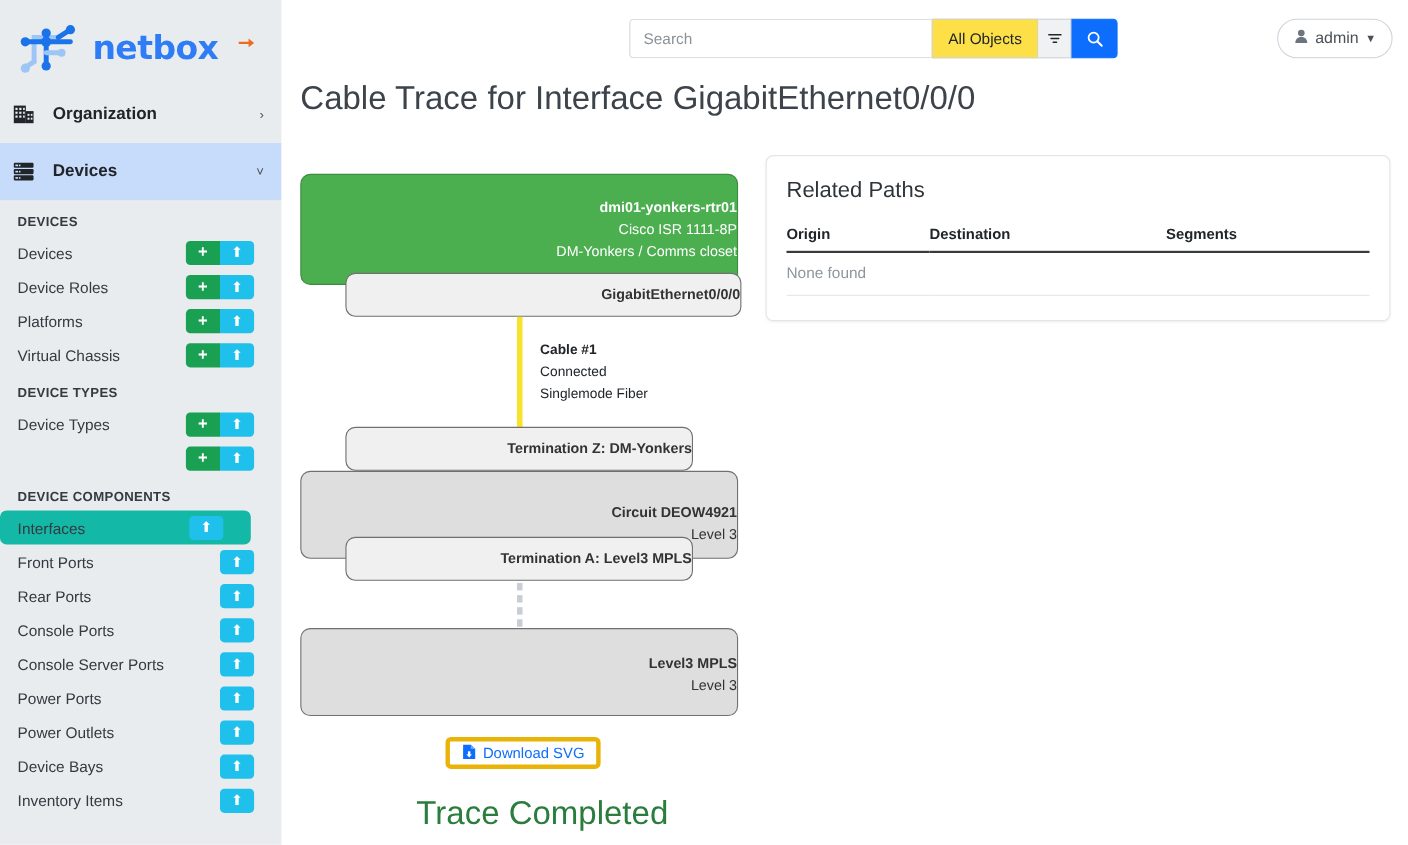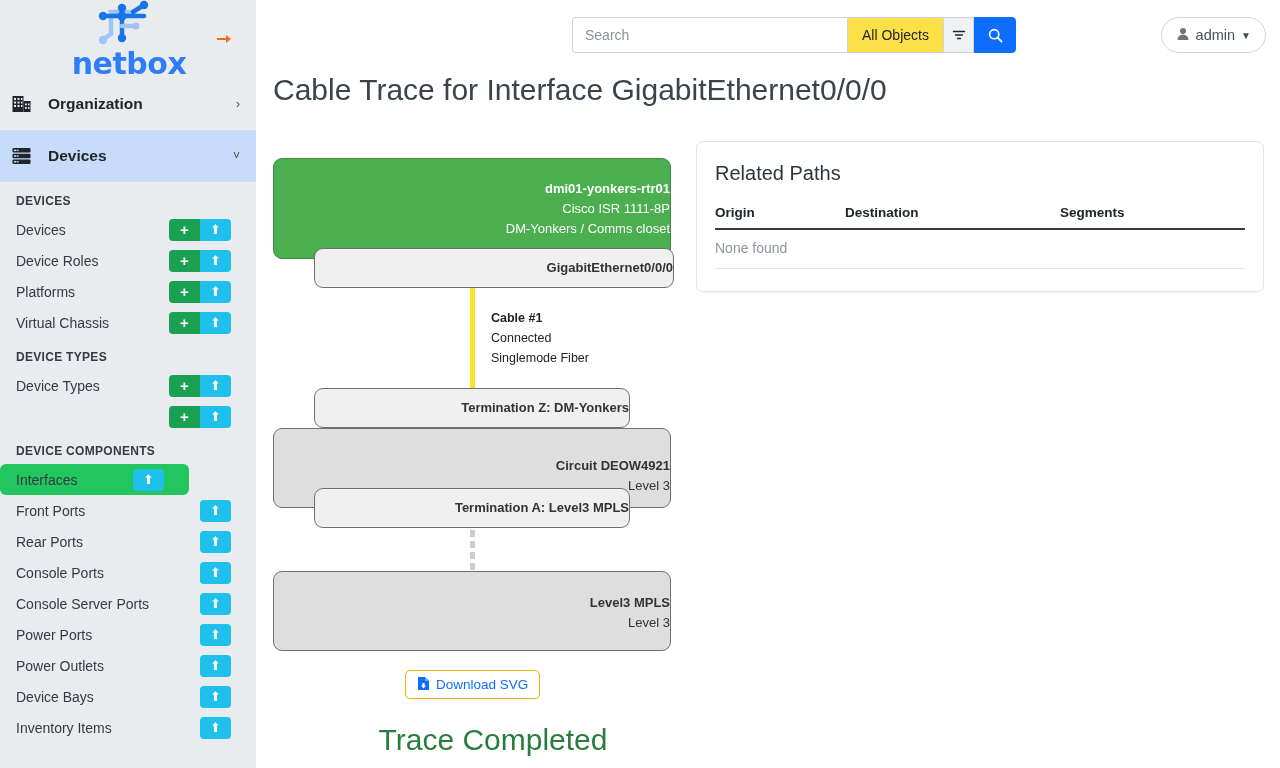--- a/index.html
+++ b/index.html
@@ -14,23 +14,22 @@
   
   #sidebar {
     position: absolute; left: 0; top: 0;
     width: 256px; height: 768px;
     background: #e9ecef;
     overflow: hidden;
   }
   .brand-row {
     height: 78px;
     display: flex; align-items: center;
-    padding: 0 14px 0 14px;
+    padding: 11px 14px 0 14px;
     position: relative;
-    flex-direction: column;
   }
   .brand-logo { width: 68px; height: 46px; flex: 0 0 auto; }
   .brand-word {
     font-size: 30px; font-weight: 700; color: #2f7df6;
     letter-spacing: -0.5px; margin-left: 2px;
     font-family: "DejaVu Sans", sans-serif;
   }
   .pin-icon {
     position: absolute; right: 24px; top: 32px;
     color: #f06a1e; font-size: 15px; line-height: 1;
@@ -62,24 +61,24 @@
     font-size: 14px; color: #343a40;
     cursor: pointer;
   }
   .nav-item .nlabel {
     display:block;
     width: 190px;
     border-radius: 5px;
     padding: 3px 0 3px 0;
   }
   .nav-item.sel {
-    background: #22c55e;
+    background: #14b8a6;
     border-radius: 6px;
     margin: 0 48px 0 0;
-    width: 189px;
+    width: 228px;
   }
   .btn-stack {
     position: absolute; right: 25px; top: 50%;
     transform: translateY(-50%);
     display: flex; align-items: center;
   }
   .mini-btn {
     width: 31px; height: 22px;
     display: flex; align-items: center; justify-content: center;
     color: #fff; font-size: 13px; line-height: 1;
@@ -190,21 +189,21 @@
     position: absolute;
     width: 5px;
     background-image: linear-gradient(#c9ced6 60%, rgba(0,0,0,0) 0%);
     background-size: 5px 11px;
     background-repeat: repeat-y;
   }
 
   .dl-btn {
     position: absolute; left: 406px; top: 673px;
     height: 29px;
-    border: 1px solid #eab308; border-radius: 5px;
+    border: 4px solid #eab308; border-radius: 5px;
     background: #fff; color: #0d6efd;
     font-size: 13.5px;
     display: flex; align-items: center; gap: 6px;
     padding: 0 11px; cursor: pointer;
   }
   .trace-done {
     position: absolute; left: 0; top: 730px;
     width: 440px; text-align: center;
     font-size: 30px; color: #2a7d3d; font-weight: 400;
   }

